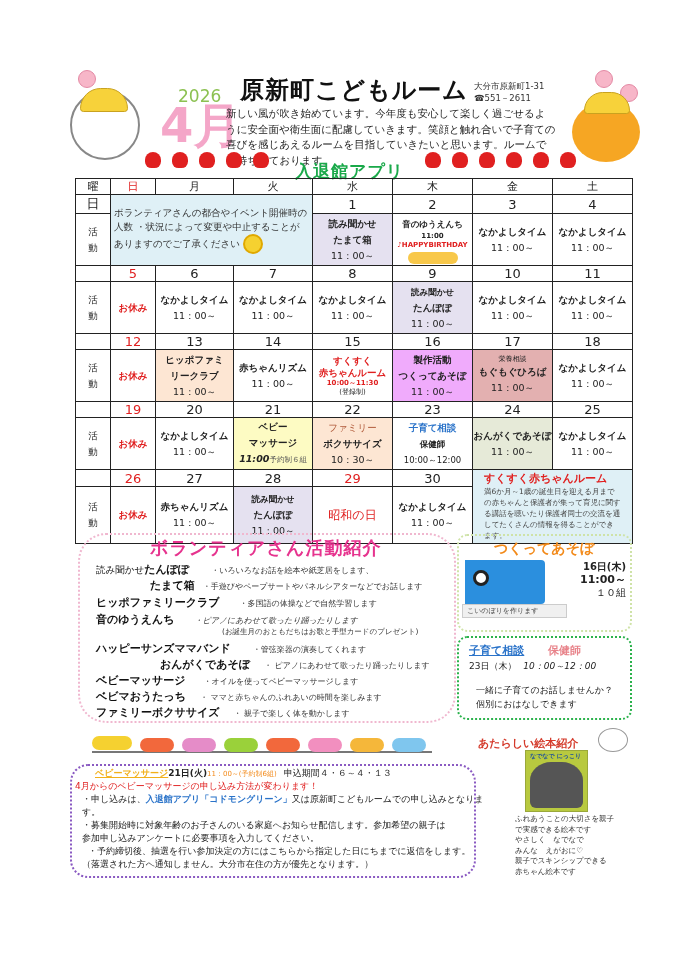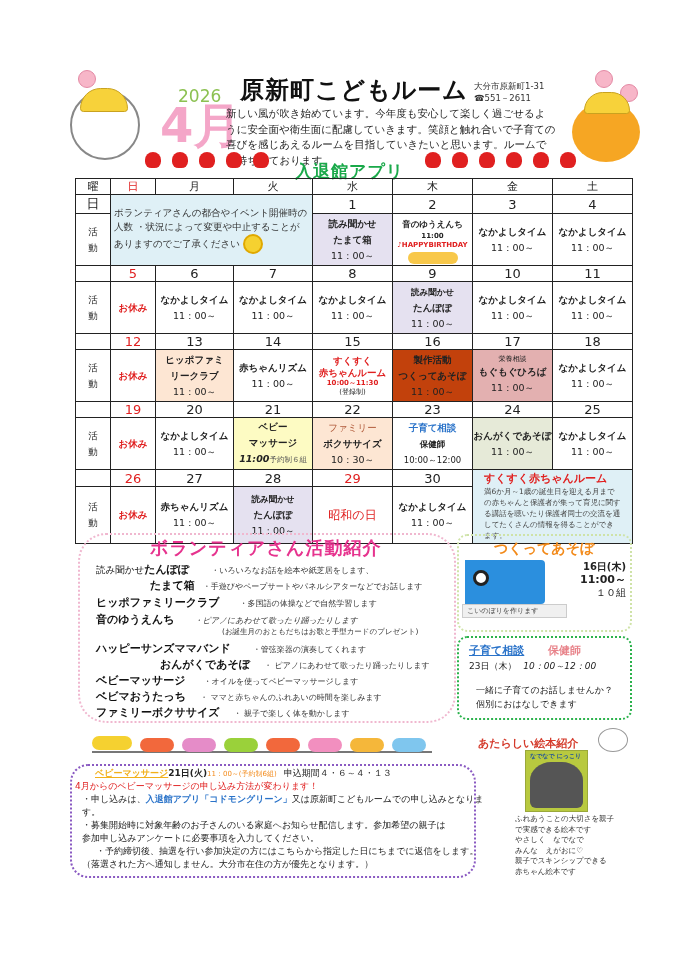--- a/index.html
+++ b/index.html
@@ -31,21 +31,21 @@
   .cal td { border: 1px solid #222; text-align: center; vertical-align: middle; font-size: 10px; padding: 0; }
   .cal .hdr td { height: 14px; font-size: 11px; }
   .cal .num td { height: 16px; font-size: 13px; }
   .cal .act td { height: 52px; font-size: 9.5px; line-height: 16px; }
   .cal .lbl { font-size: 12px; line-height: 18px; }
   .red { color: #e02020; }
   .sun-off { color: #e02020; font-weight: bold; font-size: 11px; }
   .bold { font-weight: bold; }
   .bg-lav { background: #e5e1f0; }
   .bg-peach { background: #fde6d3; }
-  .bg-green { background: #c2410c; }
+  .bg-green { background: #f0abfc; }
   .bg-rose { background: #e3b0b0; }
   .bg-yellow { background: #fdfbc3; }
   .bg-olive { background: #e6ead8; }
   .bg-note { background: #dff0f6; }
   .notice-cell { text-align: left !important; padding: 0 3px !important; font-size: 9.5px !important; line-height: 14px !important; color: #333; }
   .small { font-size: 7px; line-height: 9px; }
   .tiny-red { font-size: 7px; color: #e02020; font-weight: bold; line-height: 9px; }
   .blue { color: #2a73c9; font-weight: bold; }
   .suku-box { text-align: left !important; padding: 2px 11px !important; vertical-align: top !important; margin-top: 48px; }
   .suku-title { color: #e02020; font-weight: bold; font-size: 11px; line-height: 14px; }
@@ -420,14 +420,14 @@
   <span class="orange-title">ベビーマッサージ</span><b>21日(火)</b><span class="date-orange">11：00～(予約制6組)</span>
   <span style="margin-left:4px;">申込期間４・６～４・１３</span>
 </div>
 <div class="abs notice-line red-line" style="left:75px;top:780px;">4月からのベビーマッサージの申し込み方法が変わります！</div>
 <div class="abs notice-line" style="left:82px;top:793px;">
   <span>・申し込みは、</span><span class="app-blue">入退館アプリ「コドモングリーン」</span><span>又は原新町こどもルームでの申し込みとなりま</span>
 </div>
 <div class="abs notice-line" style="left:82px;top:806px;">す。</div>
 <div class="abs notice-line" style="left:82px;top:819px;">・募集開始時に対象年齢のお子さんのいる家庭へお知らせ配信します。参加希望の親子は</div>
 <div class="abs notice-line" style="left:82px;top:832px;">参加申し込みアンケートに必要事項を入力してください。</div>
-<div class="abs notice-line" style="left:96px;top:845px;">・予約締切後、抽選を行い参加決定の方にはこちらから指定した日にちまでに返信をします。</div>
+<div class="abs notice-line" style="left:88px;top:845px;">・予約締切後、抽選を行い参加決定の方にはこちらから指定した日にちまでに返信をします。</div>
 <div class="abs notice-line" style="left:82px;top:858px;">（落選された方へ通知しません。大分市在住の方が優先となります。）</div>
 
 </body></html>

